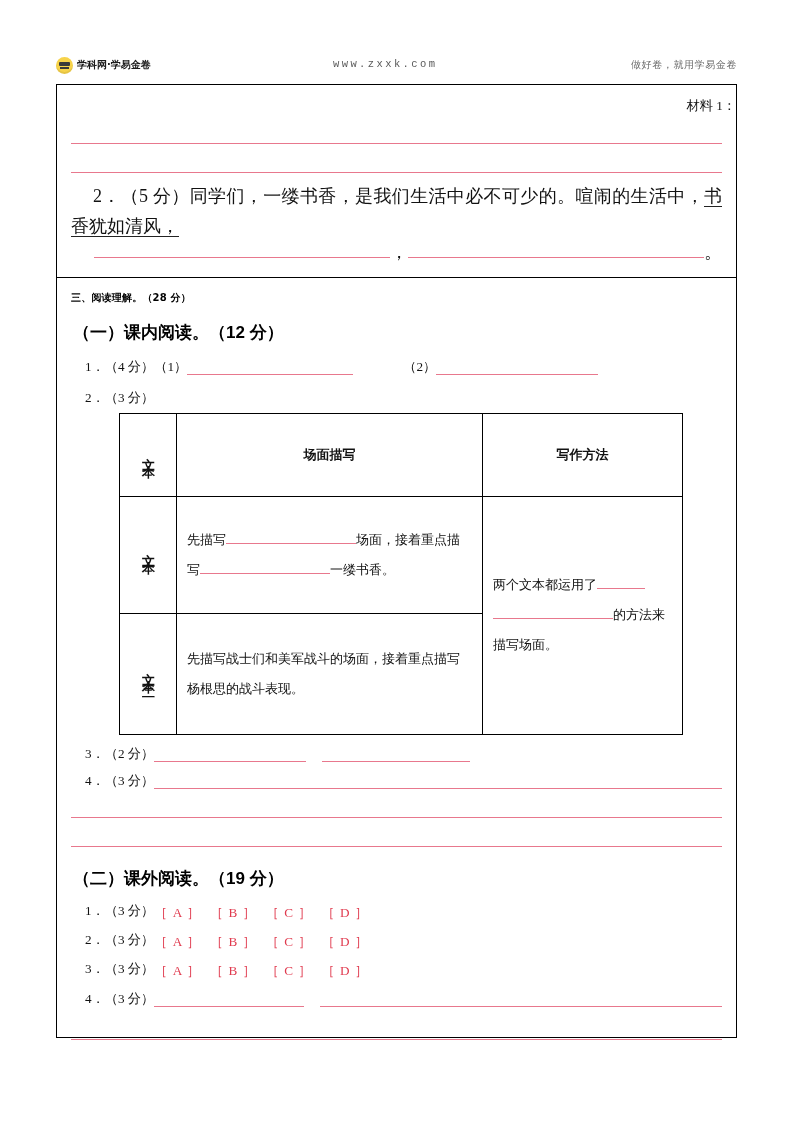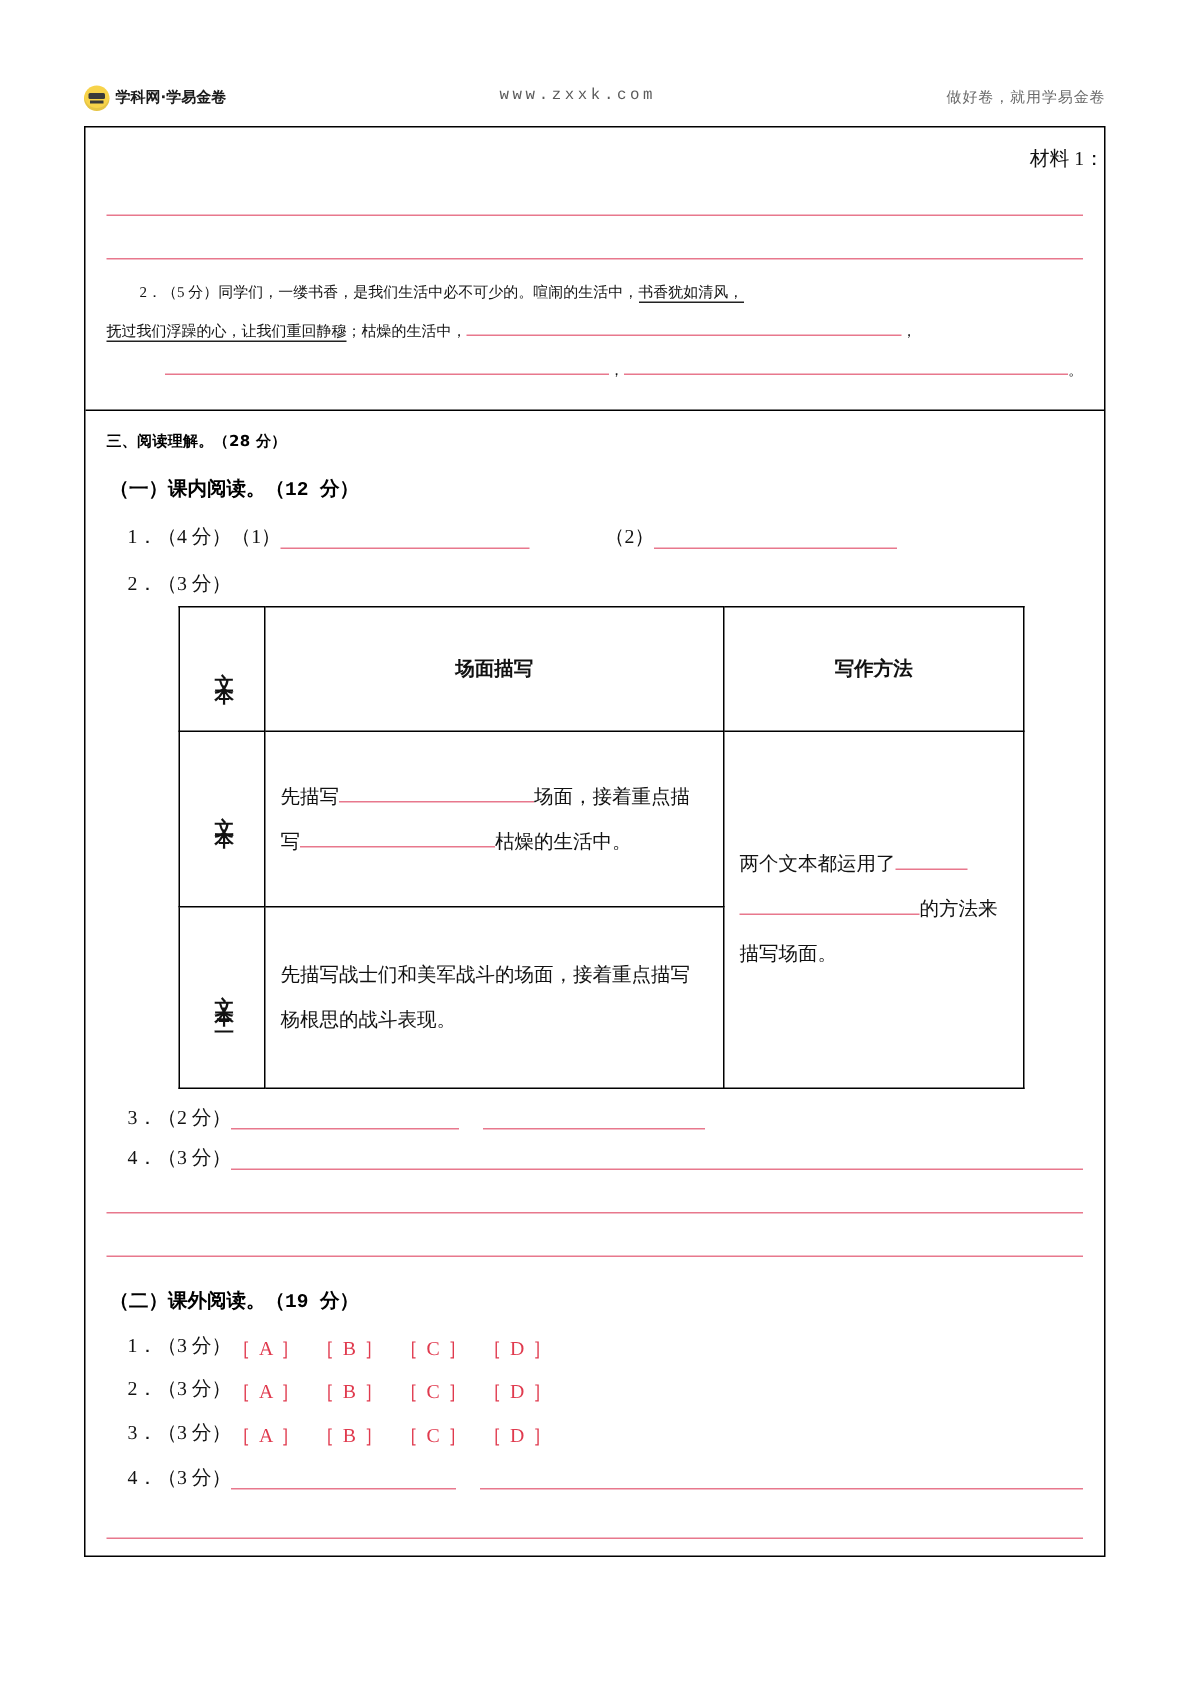--- a/index.html
+++ b/index.html
@@ -137,39 +137,39 @@
   }
 
   
   .blankline {
     border-bottom: 1.5px solid #e8788d;
     height: 0;
     margin: 0 14px;
   }
 
   .para {
-    font-size: 10px;
+    font-size: 18px;
     line-height: 30px;
     color: #121212;
     text-align: justify;
   }
   .u-line {
     border-bottom: 1px solid #222;
   }
 
   .sec-title {
     font-family: "DejaVu Sans", sans-serif;
     font-size: 10px;
     font-weight: bold;
     color: #000;
     letter-spacing: 0.2px;
   }
   .sub-title {
-    font-family: Liberation Mono, monospace;
-    font-size: 13px;
+    font-family: Liberation Sans, sans-serif;
+    font-size: 17px;
     font-weight: bold;
     color: #000;
   }
 
   
   table.scene {
     border-collapse: collapse;
     margin: 6px 0 0 62px;
     width: 556px;
     table-layout: fixed;
@@ -242,23 +242,20 @@
       <span class="rule-grow" style="margin-right:14px;"></span>
     </div>
     <div class="blankline" style="margin-top:28px;"></div>
 
     <div class="blankline" style="margin-top:28px;"></div>
 
     <div class="pad" style="margin-top:8px;">
       <div class="para">
         <span style="display:inline-block;width:22px;"></span><span>2．（5 分）</span><span>同学们，一缕书香，是我们生活中必不可少的。喧闹的生活中，</span><span class="u-line">书香犹如清风，</span>
       </div>
-      <div class="para" style="margin-top:-4px;">
-        <span class="u-line">抚过我们浮躁的心，让我们重回静穆</span><span>；枯燥的生活中，</span><span class="inlinerule" style="width:290px;"></span><span>，</span>
-      </div>
       <div class="para" style="margin-top:-4px;text-align:right;">
         <span class="inlinerule" style="width:296px;"></span><span>，</span><span class="inlinerule" style="width:296px;"></span><span>。</span>
       </div>
     </div>
     <div style="height:10px;"></div>
   </div>
 
   <div class="block-div">
 
     <div class="pad" style="padding-top:13px;">
@@ -288,21 +285,21 @@
           <span style="display:block;writing-mode:vertical-rl;margin:0 auto;letter-spacing:8px;">文本</span>
         </td>
         <td class="hcell col2">场面描写</td>
         <td class="hcell col3">写作方法</td>
       </tr>
       <tr class="r1">
         <td class="vcol">
           <span style="display:block;writing-mode:vertical-rl;margin:0 auto;letter-spacing:8px;">文本一</span>
         </td>
         <td class="body col2">
-          <span>先描写</span><span class="inlinerule" style="width:130px;"></span><span>场面，接着重</span><span>点描写</span><span class="inlinerule" style="width:130px;"></span><span>枯燥的生活中。</span>
+          <span>先描写</span><span class="inlinerule" style="width:130px;"></span><span>场面，接着重</span><span>点描写</span><span class="inlinerule" style="width:130px;"></span><span>一缕书香。</span>
         </td>
         <td class="body col3" rowspan="2">
           <span>两个文本都运用了</span><span class="inlinerule" style="width:48px;"></span><span class="inlinerule" style="width:120px;"></span><span>的方法</span><span>来描写场面。</span>
         </td>
       </tr>
       <tr class="r2">
         <td class="vcol">
           <span style="display:block;writing-mode:vertical-rl;margin:0 auto;letter-spacing:8px;">文本二</span>
         </td>
         <td class="body col2">

